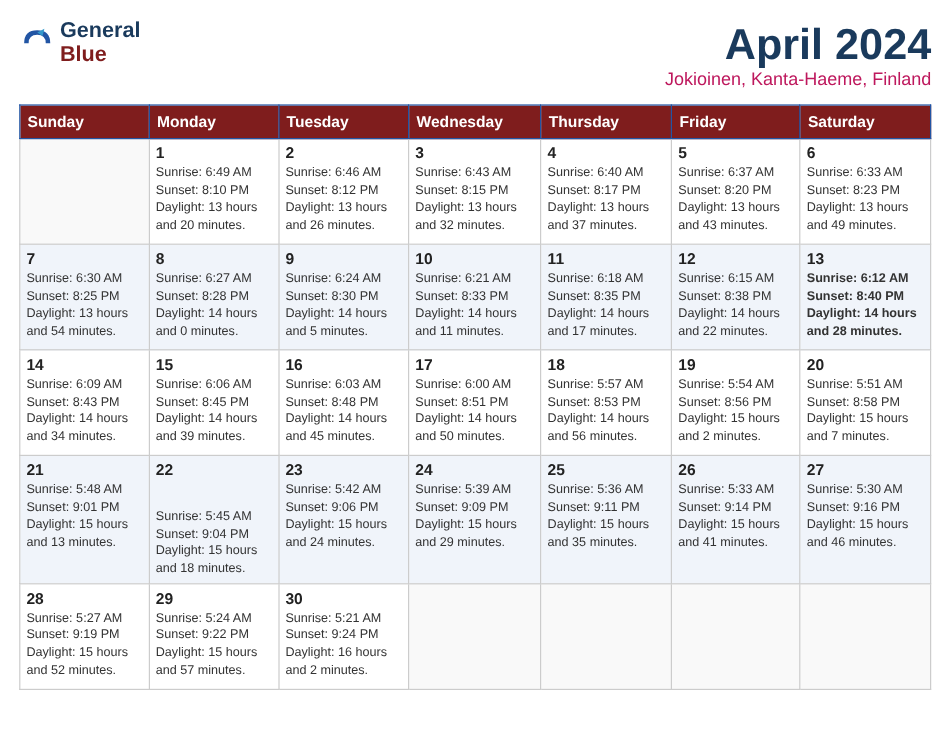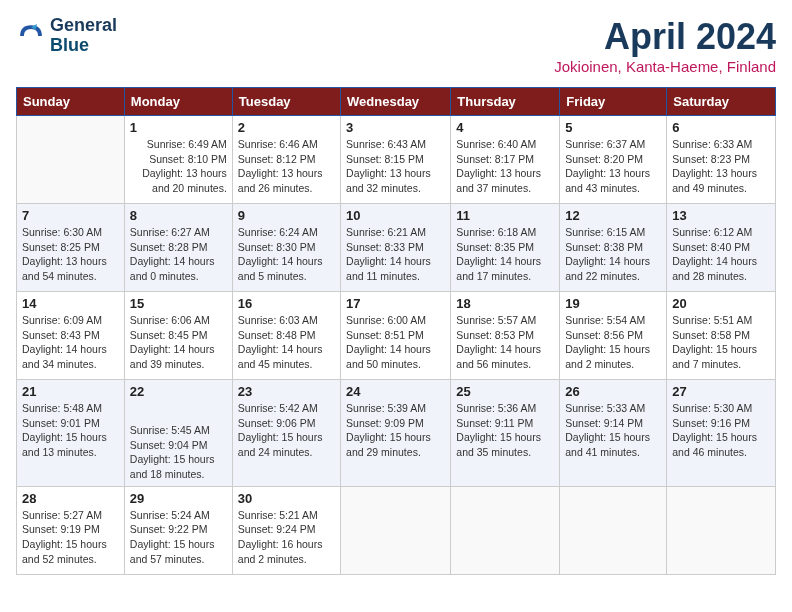--- a/index.html
+++ b/index.html
@@ -23,21 +23,21 @@
     .logo-text {
       display: flex;
       flex-direction: column;
       font-size: 18px;
       font-weight: bold;
       color: #1a3a5c;
       line-height: 1.1;
       justify-content: space-between;
     }
     .logo-text span:first-child { color: #1a3a5c; }
-    .logo-text span:last-child { color: #0c4a6e; }
+    .logo-text span:last-child { color: #7f1d1d; }
     .logo-icon {
       width: 30px;
       height: 30px;
       margin-right: 4px;
     }
     .title-area {
       text-align: right;
     }
     .month-title {
       font-size: 36px;
@@ -119,21 +119,21 @@
         <th>Thursday</th>
         <th>Friday</th>
         <th>Saturday</th>
       </tr>
   </thead>
   <tbody id="calendar-body">
   <tr>
         <td class="empty-cell"></td>
         <td>
           <span class="day-number">1</span>
-          <div class="day-info" style="white-space: pre-line; text-align: right;">Sunrise: 6:49 AM
+          <div class="day-info" style="white-space: pre-line;">Sunrise: 6:49 AM
 Sunset: 8:10 PM
 Daylight: 13 hours
 and 20 minutes.</div>
         </td>
         <td>
           <span class="day-number">2</span>
           <div class="day-info" style="white-space: pre-line;">Sunrise: 6:46 AM
 Sunset: 8:12 PM
 Daylight: 13 hours
 and 26 minutes.</div>
@@ -205,21 +205,21 @@
         </td>
         <td>
           <span class="day-number">12</span>
           <div class="day-info" style="white-space: pre-line;">Sunrise: 6:15 AM
 Sunset: 8:38 PM
 Daylight: 14 hours
 and 22 minutes.</div>
         </td>
         <td>
           <span class="day-number">13</span>
-          <div class="day-info" style="white-space: pre-line;">Sunrise: 6:12 AM
+          <div class="day-info" style="white-space: pre-line; font-weight: bold;">Sunrise: 6:12 AM
 Sunset: 8:40 PM
 Daylight: 14 hours
 and 28 minutes.</div>
         </td>
       </tr>
       <tr>
         <td>
           <span class="day-number">14</span>
           <div class="day-info" style="white-space: pre-line;">Sunrise: 6:09 AM
 Sunset: 8:43 PM

